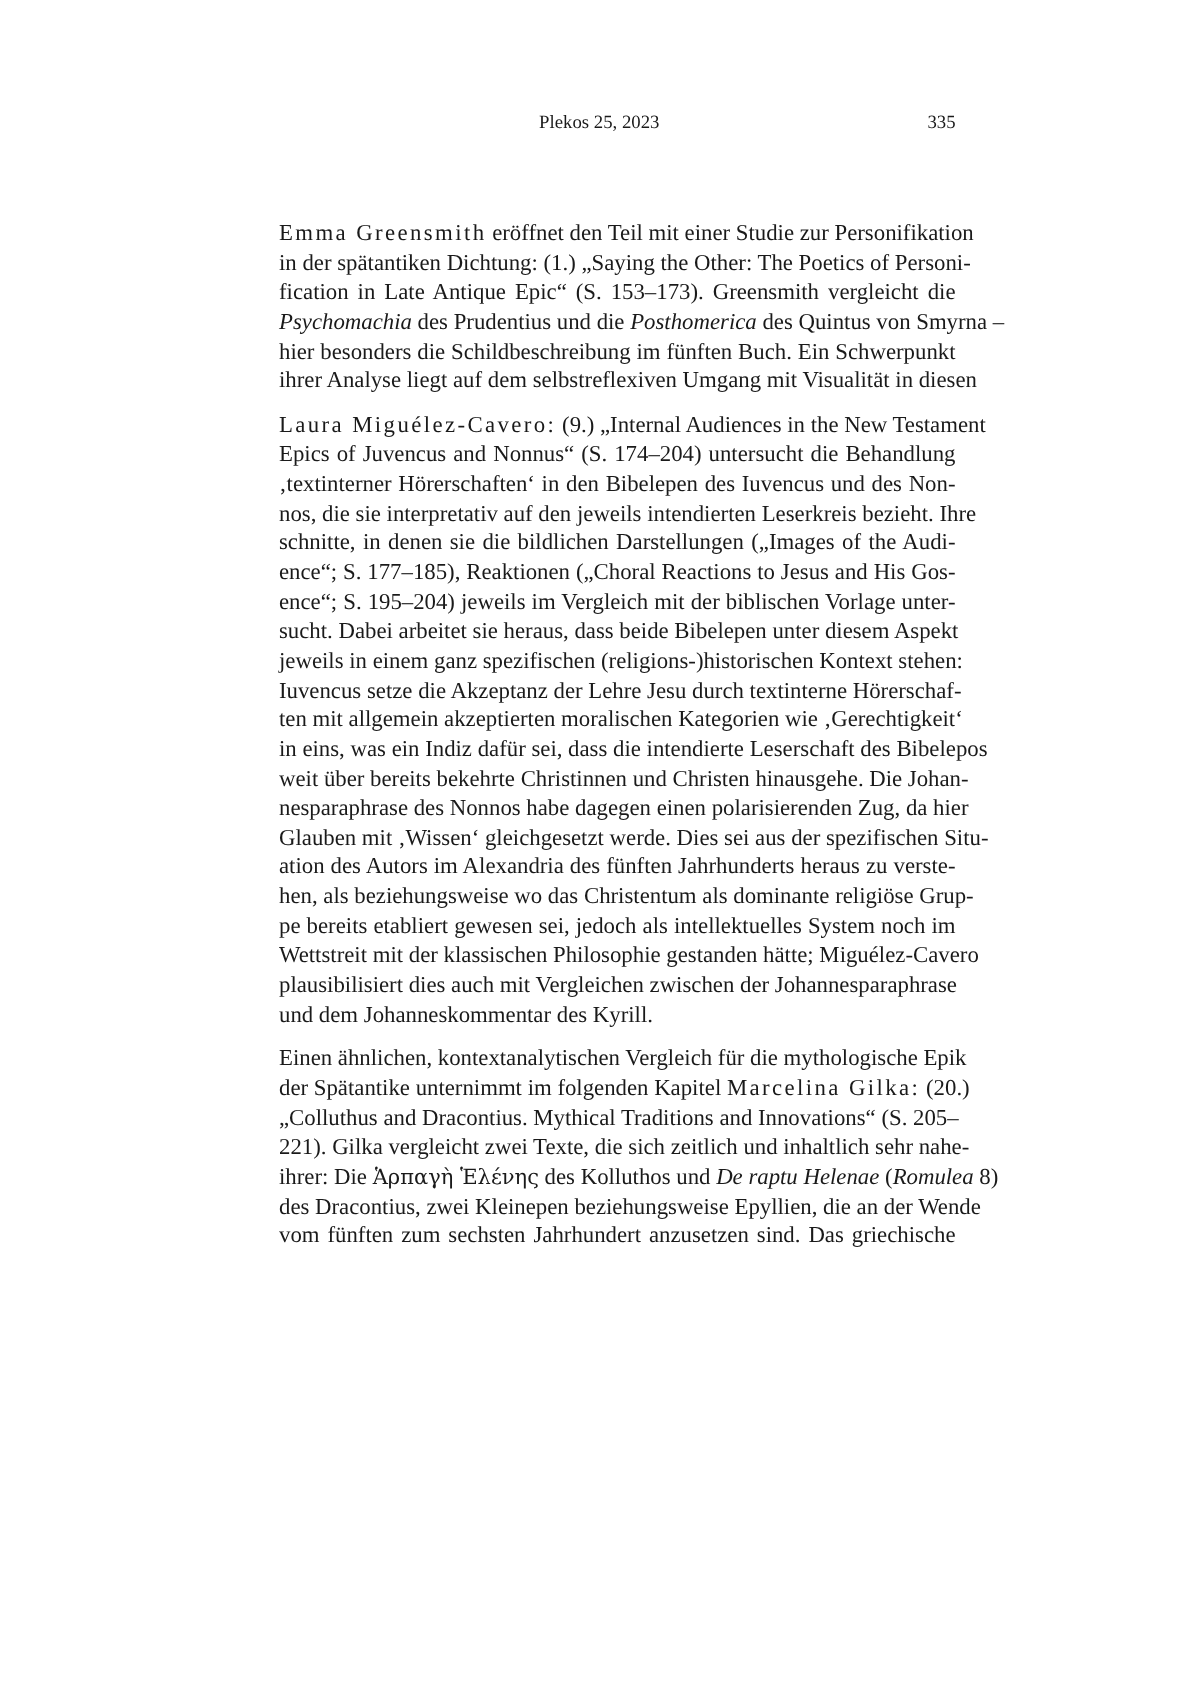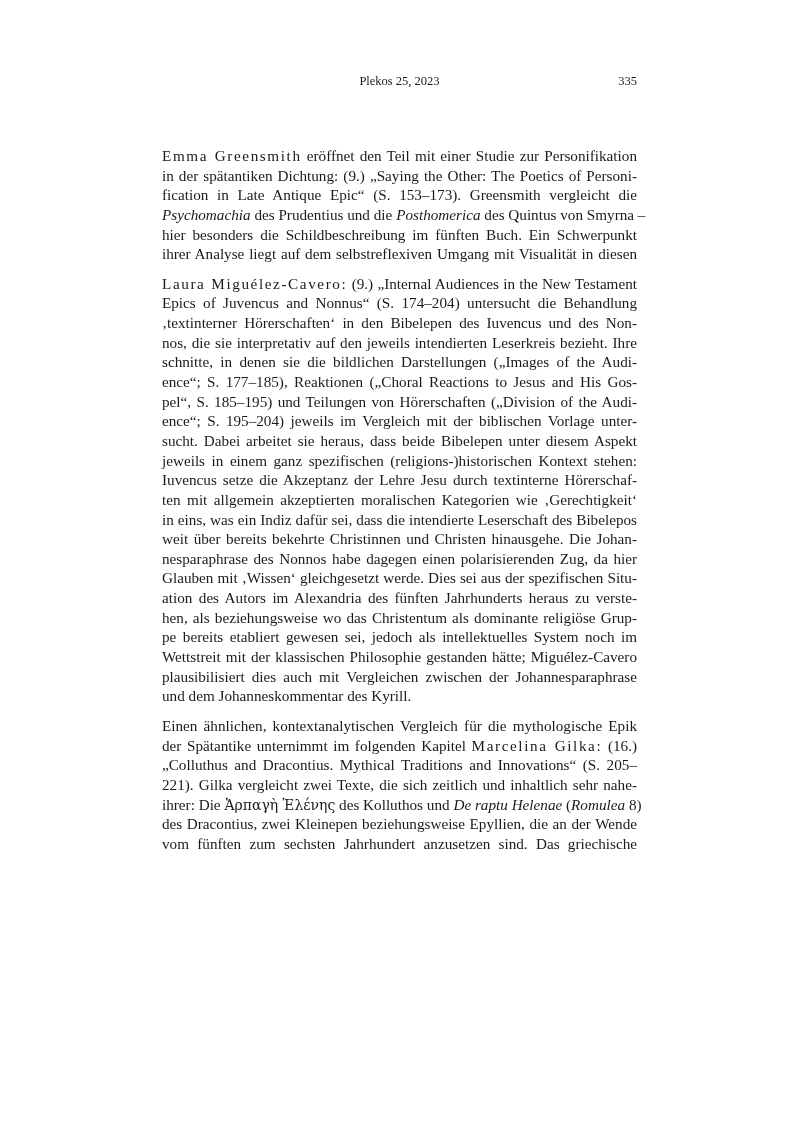--- a/index.html
+++ b/index.html
@@ -4,69 +4,68 @@
 <style>
   html, body { margin: 0; padding: 0; background: #ffffff; }
   body { width: 799px; height: 1131px; position: relative; overflow: hidden;
          font-family: "Liberation Serif", "DejaVu Serif", serif; color: #1a1a1a; }
   .running-head { position: absolute; top: 74px; left: 0; width: 799px; height: 20px; font-size: 12.5px; }
   .journal { position: absolute; left: 0; width: 799px; text-align: center; top: 0; }
   .pageno { position: absolute; right: 162px; top: 0; }
   .body-text { position: absolute; left: 162px; width: 475px; top: 146px; font-size: 15.2px; }
   .para { margin: 0 0 10px 0; }
   .line { display: block; height: 19.65px; line-height: 19.65px; white-space: nowrap;
-          text-align: justify; text-align-last: justify; }
+          text-align: justify; text-align-last: justify; margin-left: 24px; }
   .line.last { text-align-last: left; }
   .sp { letter-spacing: 1.6px; }
   em { font-style: italic; }
   .greek { font-family: "DejaVu Serif", serif; font-size: 14px; }
 </style>
 </head>
 <body>
 
 <div class="running-head">
   <span class="journal">Plekos 25, 2023</span>
   <span class="pageno">335</span>
 </div>
 
 <div class="body-text" id="body-text">
     <div class="para">
       <span class="line"><span class="sp">Emma Greensmith</span><span> eröffnet den Teil mit einer Studie zur Personifikation</span></span>
-      <span class="line"><span>in der spätantiken Dichtung: (9.) „Saying the Other: The Poetics of Personi-</span></span>
+      <span class="line"><span>in der spätantiken Dichtung: (1.) „Saying the Other: The Poetics of Personi-</span></span>
       <span class="line"><span>fication in Late Antique Epic“ (S. 153–173). Greensmith vergleicht die</span></span>
       <span class="line"><em>Psychomachia</em><span> des Prudentius und die </span><em>Posthomerica</em><span> des Quintus von Smyrna –</span></span>
       <span class="line"><span>hier besonders die Schildbeschreibung im fünften Buch. Ein Schwerpunkt</span></span>
       <span class="line"><span>ihrer Analyse liegt auf dem selbstreflexiven Umgang mit Visualität in diesen</span></span>
     </div>
     <div class="para">
       <span class="line"><span class="sp">Laura Miguélez-Cavero:</span><span> (9.) „Internal Audiences in the New Testament</span></span>
       <span class="line"><span>Epics of Juvencus and Nonnus“ (S. 174–204) untersucht die Behandlung</span></span>
       <span class="line"><span>‚textinterner Hörerschaften‘ in den Bibelepen des Iuvencus und des Non-</span></span>
       <span class="line"><span>nos, die sie interpretativ auf den jeweils intendierten Leserkreis bezieht. Ihre</span></span>
       <span class="line"><span>schnitte, in denen sie die bildlichen Darstellungen („Images of the Audi-</span></span>
       <span class="line"><span>ence“; S. 177–185), Reaktionen („Choral Reactions to Jesus and His Gos-</span></span>
-      <span class="line"><span>pel“, S. 185–195) und Teilungen von Hörerschaften („Division of the Audi-</span></span>
       <span class="line"><span>ence“; S. 195–204) jeweils im Vergleich mit der biblischen Vorlage unter-</span></span>
       <span class="line"><span>sucht. Dabei arbeitet sie heraus, dass beide Bibelepen unter diesem Aspekt</span></span>
       <span class="line"><span>jeweils in einem ganz spezifischen (religions-)historischen Kontext stehen:</span></span>
       <span class="line"><span>Iuvencus setze die Akzeptanz der Lehre Jesu durch textinterne Hörerschaf-</span></span>
       <span class="line"><span>ten mit allgemein akzeptierten moralischen Kategorien wie ‚Gerechtigkeit‘</span></span>
       <span class="line"><span>in eins, was ein Indiz dafür sei, dass die intendierte Leserschaft des Bibelepos</span></span>
       <span class="line"><span>weit über bereits bekehrte Christinnen und Christen hinausgehe. Die Johan-</span></span>
       <span class="line"><span>nesparaphrase des Nonnos habe dagegen einen polarisierenden Zug, da hier</span></span>
       <span class="line"><span>Glauben mit ‚Wissen‘ gleichgesetzt werde. Dies sei aus der spezifischen Situ-</span></span>
       <span class="line"><span>ation des Autors im Alexandria des fünften Jahrhunderts heraus zu verste-</span></span>
       <span class="line"><span>hen, als beziehungsweise wo das Christentum als dominante religiöse Grup-</span></span>
       <span class="line"><span>pe bereits etabliert gewesen sei, jedoch als intellektuelles System noch im</span></span>
       <span class="line"><span>Wettstreit mit der klassischen Philosophie gestanden hätte; Miguélez-Cavero</span></span>
       <span class="line"><span>plausibilisiert dies auch mit Vergleichen zwischen der Johannesparaphrase</span></span>
       <span class="line last"><span>und dem Johanneskommentar des Kyrill.</span></span>
     </div>
     <div class="para">
       <span class="line"><span>Einen ähnlichen, kontextanalytischen Vergleich für die mythologische Epik</span></span>
-      <span class="line"><span>der Spätantike unternimmt im folgenden Kapitel </span><span class="sp">Marcelina Gilka:</span><span> (16.)</span></span>
+      <span class="line"><span>der Spätantike unternimmt im folgenden Kapitel </span><span class="sp">Marcelina Gilka:</span><span> (20.)</span></span>
       <span class="line"><span>„Colluthus and Dracontius. Mythical Traditions and Innovations“ (S. 205–</span></span>
       <span class="line"><span>221). Gilka vergleicht zwei Texte, die sich zeitlich und inhaltlich sehr nahe-</span></span>
       <span class="line"><span>ihrer: Die </span><span class="greek">Ἁρπαγὴ Ἑλένης</span><span> des Kolluthos und </span><em>De raptu Helenae</em><span> (</span><em>Romulea</em><span> 8)</span></span>
       <span class="line"><span>des Dracontius, zwei Kleinepen beziehungsweise Epyllien, die an der Wende</span></span>
       <span class="line"><span>vom fünften zum sechsten Jahrhundert anzusetzen sind. Das griechische</span></span>
     </div>
   </div>
 
 </body></html>

